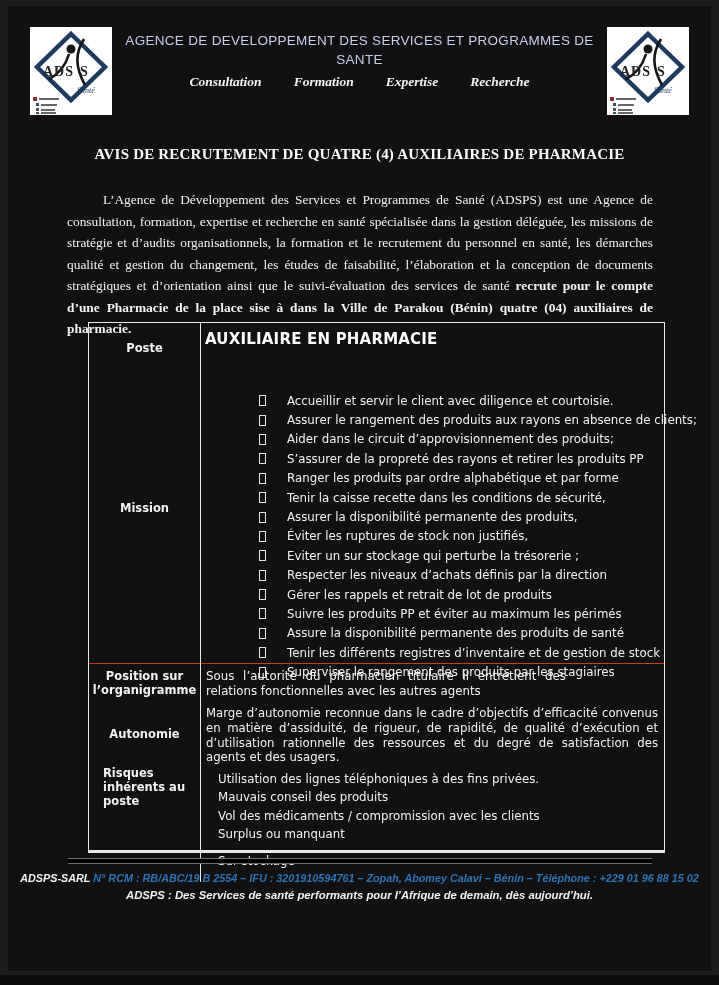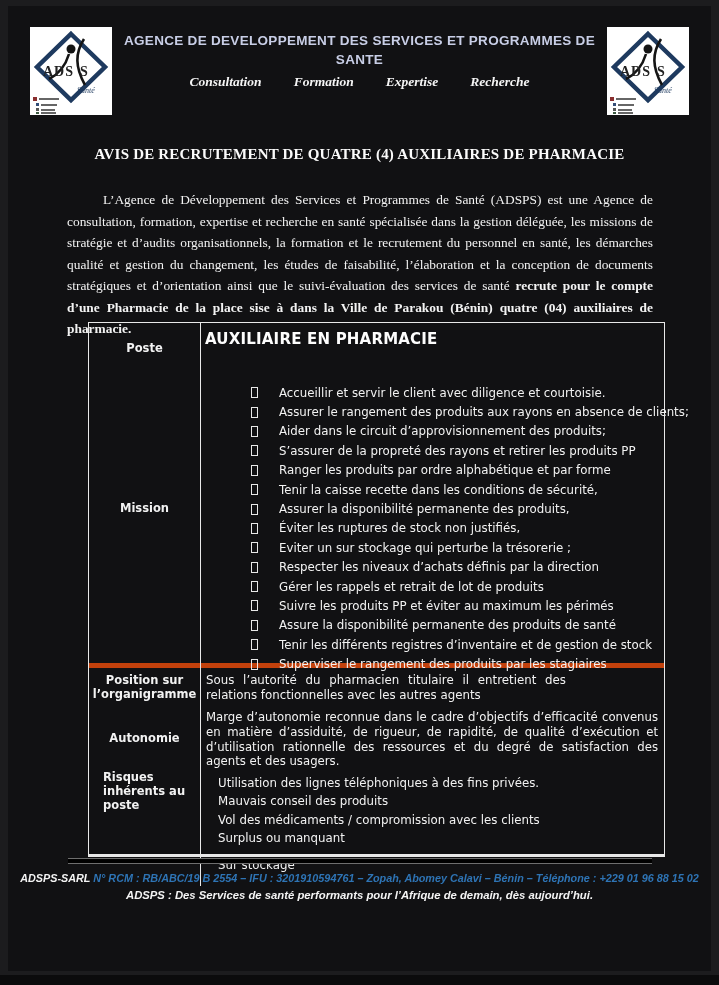--- a/index.html
+++ b/index.html
@@ -16,21 +16,21 @@
   .bottom-strip{position:absolute;left:0;bottom:0;width:719px;height:10px;background:#0b0b0c;}
 
   
   .logo-box{
     position:absolute;width:82px;height:88px;background:#1d4ed8;top:21px;
   }
   .logo-left{left:22px;}
   .logo-right{left:599px;}
   .org-title{
     position:absolute;left:112px;right:112px;top:25px;
-    text-align:center;font-weight:bold;font-size:13.5px;line-height:19px;
+    text-align:center;font-weight:normal;font-size:13.5px;line-height:19px;
     letter-spacing:.3px;color:#c8cee6;
   }
   .top-menu{
     position:absolute;left:112px;right:112px;top:68px;
     display:flex;justify-content:center;gap:0;
     font-family:"Liberation Serif",serif;font-style:italic;font-weight:bold;
     font-size:13.5px;color:#f5f5f5;
   }
   .top-menu .menu-item{padding:0 16px;cursor:default;white-space:nowrap;}
 
@@ -57,31 +57,31 @@
   .trow{display:grid;grid-template-columns:112px 1fr;}
   .trow .lbl{
     border-right:1px solid #e9e9e9;
     font-weight:bold;font-size:11.5px;text-align:center;
     display:flex;flex-direction:column;justify-content:center;align-items:center;
     padding:0 6px;box-sizing:border-box;line-height:14px;
   }
   .r-poste{height:50px;}
   .r-mission{height:290px;}
   .r-mission .lbl{justify-content:flex-start;padding-top:128px;}
-  .r-position{height:38px;border-top:5px solid #c2410c;}
+  .r-position{height:38px;border-top:1px solid #c2410c;}
   .r-autonomie{height:48px;}
   .r-risques{height:100px;}
   .r-risques .lbl{justify-content:flex-start;padding-top:16px;align-items:flex-start;text-align:left;padding-left:14px;}
 
   .cell{box-sizing:border-box;}
   .poste-title{
     font-weight:bold;font-size:15px;letter-spacing:.2px;
     padding:7px 0 0 4px;color:#fdfdfd;
   }
-  ul.mission-list{list-style:none;margin:8px;padding:2px 0 0 0;}
+  ul.mission-list{list-style:none;margin:16px;padding:2px 0 0 0;}
   ul.mission-list li{
     height:19.4px;display:flex;align-items:center;
     padding-left:42px;white-space:nowrap;
   }
   .tofu{
     display:inline-block;width:5px;height:9px;
     border:1px solid #e8e8e8;margin-right:21px;flex:0 0 auto;
   }
   .position-text{
     max-width:360px;text-align:justify;padding:5px 0 0 5px;line-height:14.6px;

